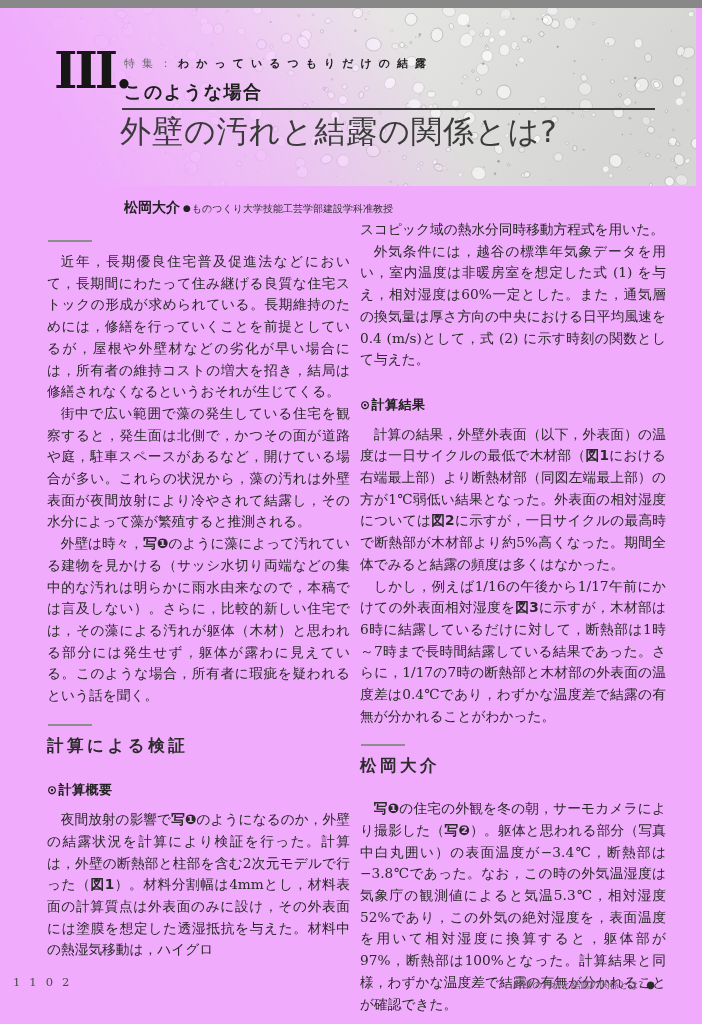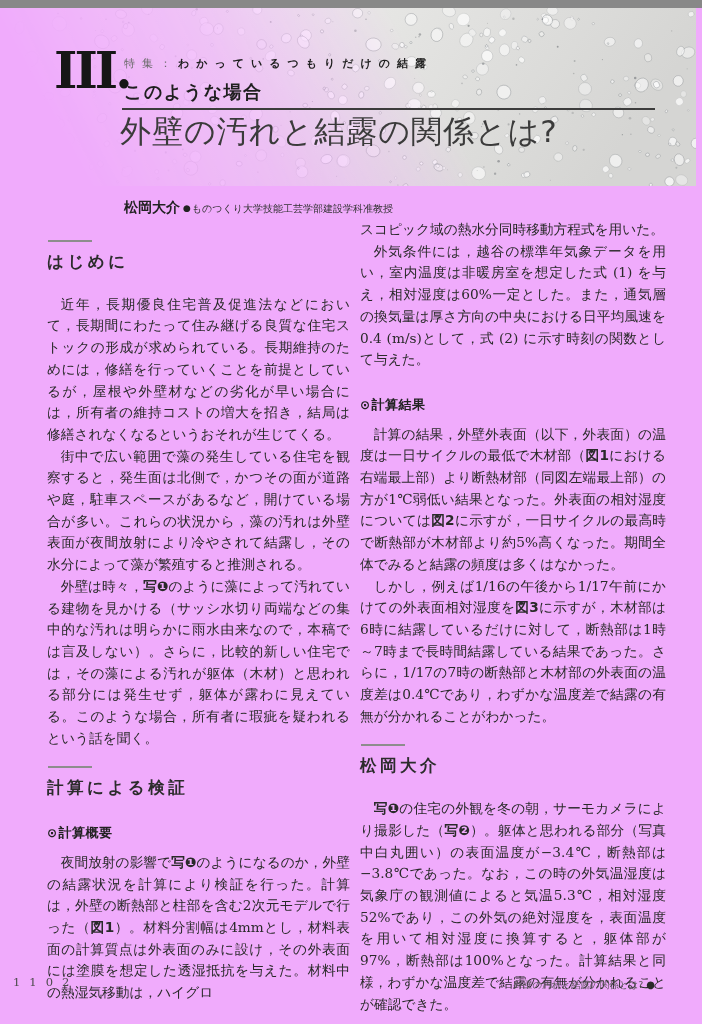--- a/index.html
+++ b/index.html
@@ -511,21 +511,20 @@
     <div class="title-rule"></div>
     <h1 class="main-title">外壁の汚れと結露の関係とは?</h1>
     <div class="author">
       <span class="author-name">松岡大介</span><span class="author-sep">●</span><span class="author-affil">ものつくり大学技能工芸学部建設学科准教授</span>
     </div>
   </header>
 
   <div class="col col-left">
     <section>
       <div class="hrule"></div>
-      <h2>はじめに</h2>
       <p class="indent">近年，長期優良住宅普及促進法などにおいて，長期間にわたって住み継げる良質な住宅ストックの形成が求められている。長期維持のためには，修繕を行っていくことを前提としているが，屋根や外壁材などの劣化が早い場合には，所有者の維持コストの増大を招き，結局は修繕されなくなるというおそれが生じてくる。</p>
       <p class="indent">街中で広い範囲で藻の発生している住宅を観察すると，発生面は北側で，かつその面が道路や庭，駐車スペースがあるなど，開けている場合が多い。これらの状況から，藻の汚れは外壁表面が夜間放射により冷やされて結露し，その水分によって藻が繁殖すると推測される。</p>
       <p class="indent">外壁は時々，<b>写❶</b>のように藻によって汚れている建物を見かける（サッシ水切り両端などの集中的な汚れは明らかに雨水由来なので，本稿では言及しない）。さらに，比較的新しい住宅では，その藻による汚れが躯体（木材）と思われる部分には発生せず，躯体が露わに見えている。このような場合，所有者に瑕疵を疑われるという話を聞く。</p>
     </section>
     <section>
       <div class="hrule sec-gap"></div>
       <h2>計算による検証</h2>
       <h3><span class="marker">⊙</span><span>計算概要</span></h3>
       <p class="indent">夜間放射の影響で<b>写❶</b>のようになるのか，外壁の結露状況を計算により検証を行った。計算は，外壁の断熱部と柱部を含む2次元モデルで行った（<b>図1</b>）。材料分割幅は4mmとし，材料表面の計算質点は外表面のみに設け，その外表面には塗膜を想定した透湿抵抗を与えた。材料中の熱湿気移動は，ハイグロ</p>
     </section>

